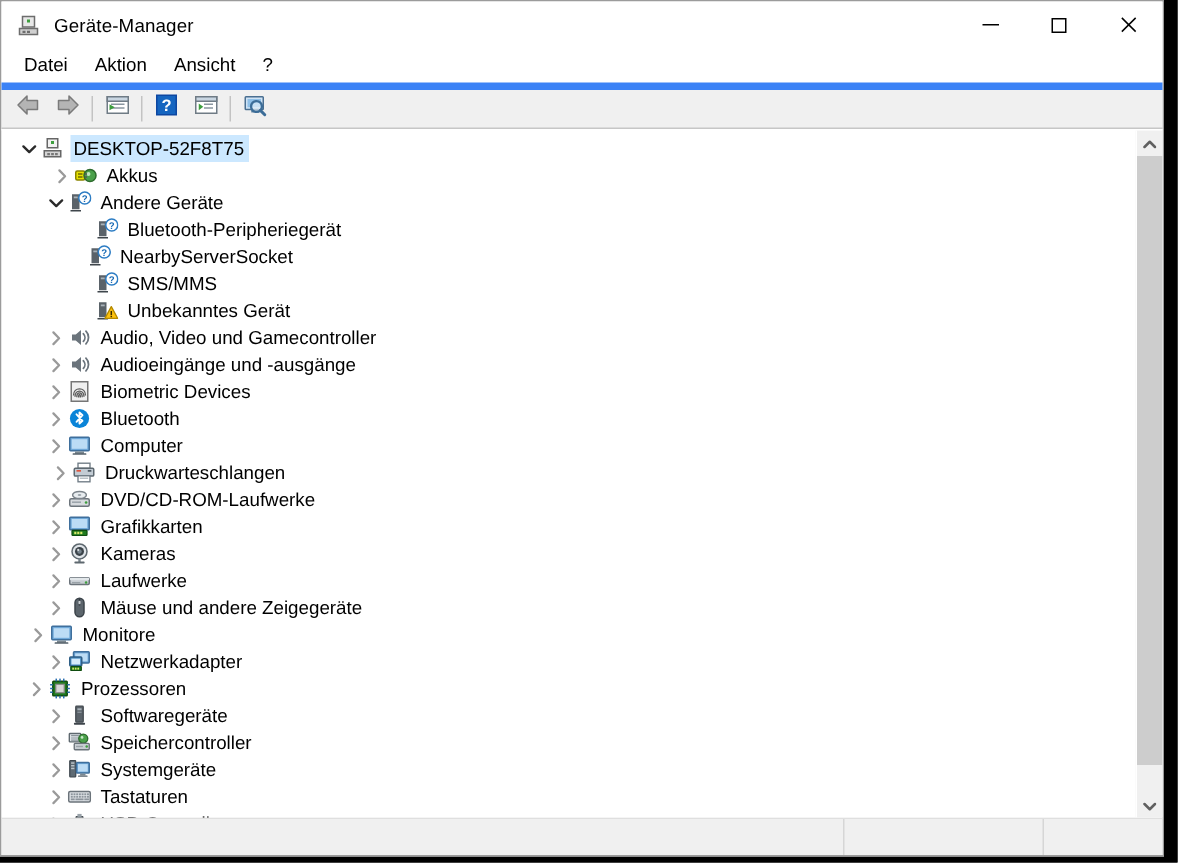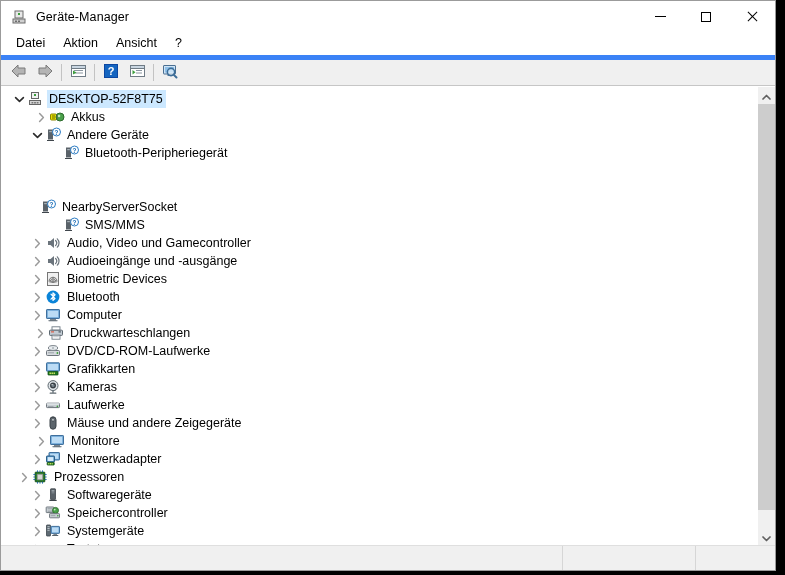--- a/index.html
+++ b/index.html
@@ -390,21 +390,21 @@
             <svg width="16" height="16" viewBox="0 0 16 16">
       <path d="M3 2.5 L8 2.5 L8 12.5 L3 12.5 Z" fill="#5a6269"></path>
       <path d="M2 13 L9 13 L9 14 L2 14 Z" fill="#3f464c"></path>
       <rect x="4.2" y="4" width="2.6" height="1.2" fill="#a9b2b9"></rect>
       <circle cx="11.5" cy="5" r="4" fill="#ffffff" stroke="#2d7dc4" stroke-width="1"></circle>
       <text x="11.5" y="7.6" font-family="Liberation Sans, sans-serif" font-size="6.4" font-weight="bold" fill="#1a6bb5" text-anchor="middle">?</text>
     </svg>
           </span>
           <span class="label">Bluetooth-Peripheriegerät</span>
         </div>
-        <div class="row" style="padding-left: 23px; margin-top: 36px;">
+        <div class="row" style="padding-left: 41px;">
           <span class="chev"></span>
           <span class="icon">
             <svg width="16" height="16" viewBox="0 0 16 16">
       <path d="M3 2.5 L8 2.5 L8 12.5 L3 12.5 Z" fill="#5a6269"></path>
       <path d="M2 13 L9 13 L9 14 L2 14 Z" fill="#3f464c"></path>
       <rect x="4.2" y="4" width="2.6" height="1.2" fill="#a9b2b9"></rect>
       <circle cx="11.5" cy="5" r="4" fill="#ffffff" stroke="#2d7dc4" stroke-width="1"></circle>
       <text x="11.5" y="7.6" font-family="Liberation Sans, sans-serif" font-size="6.4" font-weight="bold" fill="#1a6bb5" text-anchor="middle">?</text>
     </svg>
           </span>
@@ -415,20 +415,34 @@
           <span class="icon">
             <svg width="16" height="16" viewBox="0 0 16 16">
       <path d="M3 2.5 L8 2.5 L8 12.5 L3 12.5 Z" fill="#5a6269"></path>
       <path d="M2 13 L9 13 L9 14 L2 14 Z" fill="#3f464c"></path>
       <rect x="4.2" y="4" width="2.6" height="1.2" fill="#a9b2b9"></rect>
       <circle cx="11.5" cy="5" r="4" fill="#ffffff" stroke="#2d7dc4" stroke-width="1"></circle>
       <text x="11.5" y="7.6" font-family="Liberation Sans, sans-serif" font-size="6.4" font-weight="bold" fill="#1a6bb5" text-anchor="middle">?</text>
     </svg>
           </span>
           <span class="label">SMS/MMS</span>
+        </div>
+        <div class="row" style="padding-left: 46px;">
+          <span class="chev"></span>
+          <span class="icon">
+            <svg width="16" height="16" viewBox="0 0 16 16">
+      <path d="M3 2.5 L8 2.5 L8 12.5 L3 12.5 Z" fill="#5a6269"></path>
+      <path d="M2 13 L9 13 L9 14 L2 14 Z" fill="#3f464c"></path>
+      <rect x="4.2" y="4" width="2.6" height="1.2" fill="#a9b2b9"></rect>
+      <path d="M11.2 5.4 L15.4 13.2 L7 13.2 Z" fill="#ffc20e" stroke="#b58a00" stroke-width="0.9" stroke-linejoin="round"></path>
+      <rect x="10.7" y="8.3" width="1" height="2.7" fill="#3a2c00"></rect>
+      <rect x="10.7" y="11.5" width="1" height="1" fill="#3a2c00"></rect>
+    </svg>
+          </span>
+          <span class="label">Unbekanntes Gerät</span>
         </div>
         <div class="row" style="padding-left: 28px;">
           <span class="chev">
             <svg width="9" height="11" viewBox="0 0 9 11">
       <path d="M2.6 1.6 L6.4 5.5 L2.6 9.4" fill="none" stroke="#9a9a9a" stroke-width="1.5" stroke-linecap="round" stroke-linejoin="round"></path>
             </svg>
           </span>
           <span class="icon">
             <svg width="16" height="16" viewBox="0 0 16 16">
       <path d="M3 6 L5.5 6 L9 3 L9 13 L5.5 10 L3 10 Z" fill="#6b747c"></path>
@@ -595,21 +609,21 @@
           </span>
           <span class="icon">
             <svg width="16" height="16" viewBox="0 0 16 16">
       <rect x="5" y="1.8" width="6" height="12.4" rx="3" fill="#5c656c" stroke="#3b4349" stroke-width="1"></rect>
       <line x1="8" y1="2.4" x2="8" y2="6.6" stroke="#2f363b" stroke-width="0.9"></line>
       <rect x="7.3" y="3.5" width="1.4" height="2.4" rx="0.7" fill="#c9ced2"></rect>
     </svg>
           </span>
           <span class="label">Mäuse und andere Zeigegeräte</span>
         </div>
-        <div class="row" style="padding-left: 32px; text-align: center;">
+        <div class="row" style="padding-left: 16px; text-align: center;">
           <span class="chev">
             <svg width="9" height="11" viewBox="0 0 9 11">
       <path d="M2.6 1.6 L6.4 5.5 L2.6 9.4" fill="none" stroke="#9a9a9a" stroke-width="1.5" stroke-linecap="round" stroke-linejoin="round"></path>
             </svg>
           </span>
           <span class="icon">
             <svg width="16" height="16" viewBox="0 0 16 16">
       <rect x="1.5" y="2.5" width="13" height="9" rx="0.6" fill="#6fa8d8" stroke="#3f6f9c" stroke-width="1"></rect>
       <rect x="2.8" y="3.8" width="10.4" height="6.4" fill="#bcdcf5"></rect>
       <rect x="5" y="12" width="6" height="1.6" fill="#7b8790"></rect>

